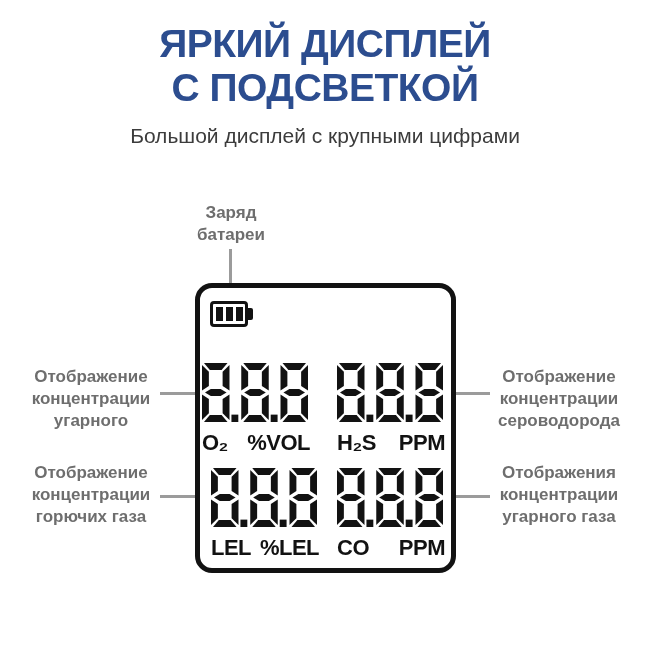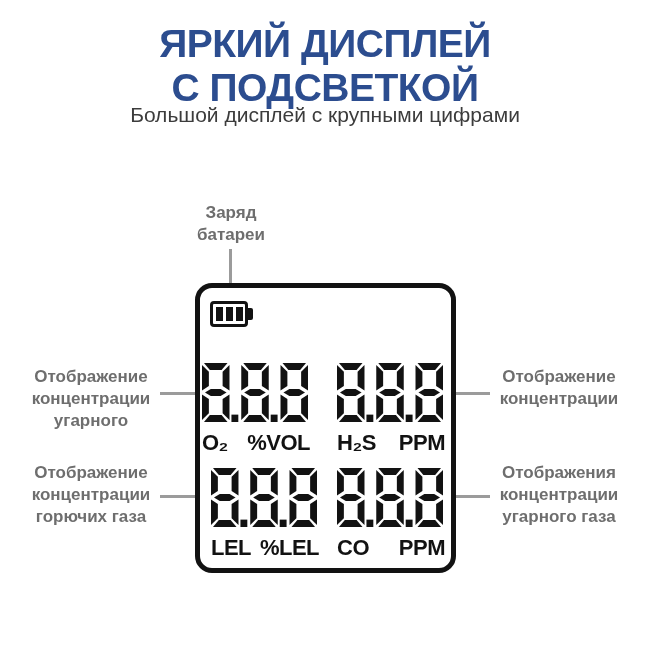--- a/index.html
+++ b/index.html
@@ -7,21 +7,21 @@
     position:relative;width:650px;height:650px;background:#fff;overflow:hidden;
     font-family:"Liberation Sans","DejaVu Sans",sans-serif;
   }
   
   .title{
     position:absolute;top:22px;left:0;width:650px;text-align:center;
     font-size:39px;line-height:44px;font-weight:bold;letter-spacing:-0.5px;
     color:var(--title_blue,#2c4d8f);
   }
   .subtitle{
-    position:absolute;top:103px;left:0;width:650px;text-align:center;
+    position:absolute;top:124px;left:0;width:650px;text-align:center;
     font-size:21px;font-weight:500;color:var(--subtitle_gray,#3c3c3c);
   }
   
   .callout{
     position:absolute;text-align:center;font-weight:bold;
     font-size:17px;line-height:22px;color:var(--callout_gray,#6e6e6e);
   }
   #callout-battery{left:151px;top:202px;width:160px;line-height:21.5px;}
   #callout-oxygen{left:16px;top:366px;width:150px;}
   #callout-lel{left:16px;top:462px;width:150px;}
@@ -110,20 +110,21 @@
     <div>Отображение</div>
     <div>концентрации</div>
     <div>горючих газа</div>
   </div>
   <div class="h-line" id="line-lel"></div>
   <div class="dot" id="dot-lel"></div>
 
   <div class="callout" id="callout-h2s">
     <div>Отображение</div>
     <div>концентрации</div>
+    <div>сероводорода</div>
   </div>
   <div class="h-line" id="line-h2s"></div>
   <div class="dot" id="dot-h2s"></div>
 
   <div class="callout" id="callout-co">
     <div>Отображения</div>
     <div>концентрации</div>
     <div>угарного газа</div>
   </div>
   <div class="h-line" id="line-co"></div>

